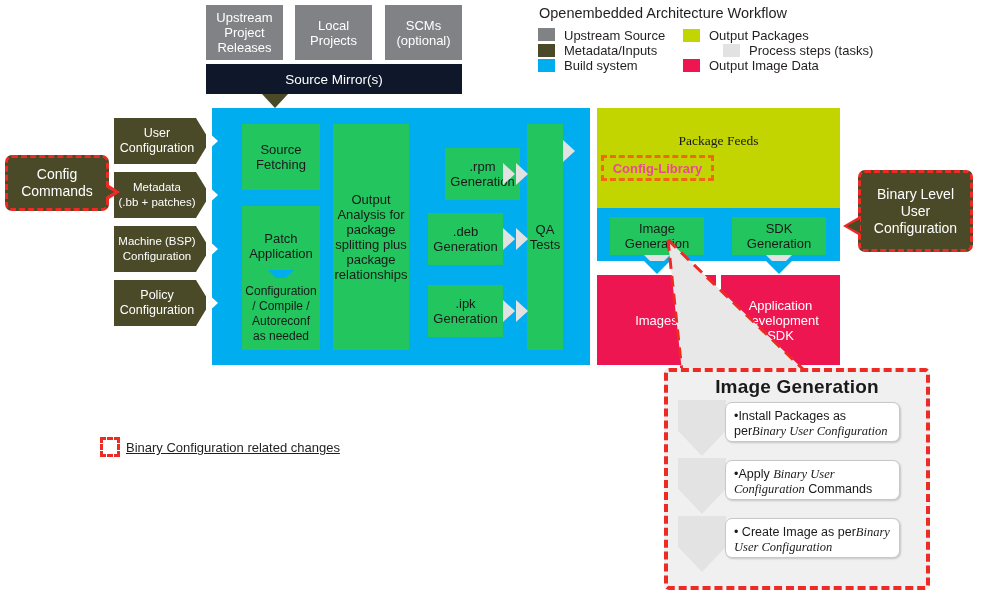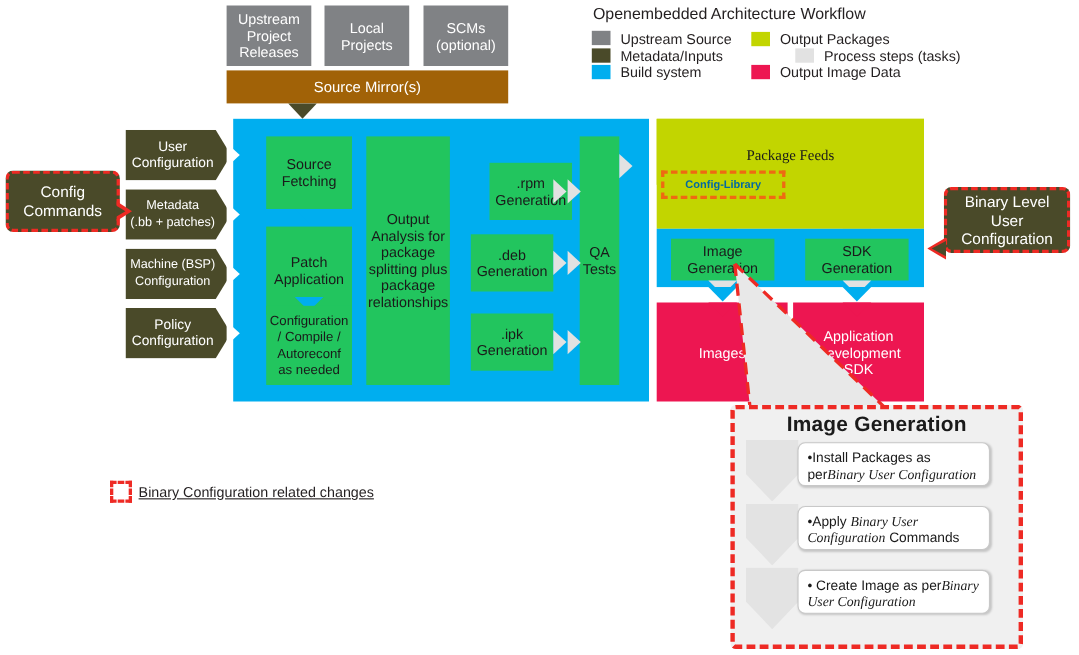--- a/index.html
+++ b/index.html
@@ -3,21 +3,21 @@
 <meta charset="utf-8">
 <style>
   html,body{margin:0;padding:0;background:#ffffff;}
   body{width:981px;height:595px;position:relative;overflow:hidden;
        font-family:"Liberation Sans","DejaVu Sans",sans-serif;}
   .abs{position:absolute;}
   .ctr{display:flex;align-items:center;justify-content:center;text-align:center;}
 
   
   .grey-src{background:#808285;color:#ffffff;font-size:13px;line-height:15px;}
-  .olive{background:#a16207;color:#ffffff;font-size:13px;line-height:15px;}
+  .olive{background:#0f172a;color:#ffffff;font-size:13px;line-height:15px;}
   .proc{background:#22c55e;color:#1a1a1a;font-size:13px;line-height:15px;}
   .bluebg{background:#00aeef;}
   .greenbg{background:#c2d500;}
   .pinkbg{background:#ed1651;color:#ffffff;font-size:13px;line-height:15px;}
 
   
   .notch-down{
     position:absolute;width:0;height:0;border-left:13px solid transparent;
     border-right:13px solid transparent;border-top:13px solid #ffffff;
   }
@@ -223,41 +223,41 @@
 
 <div class="arrow-r arrow-r-grey" style="left:563px;top:140px;"></div>
 <div class="arrow-r arrow-r-blue" style="left:578px;top:140px;"></div>
 
 <div class="abs greenbg" style="left:597px;top:108px;width:243px;height:60px;"></div>
 <div class="abs greenbg" style="left:597px;top:108px;width:243px;height:100px;"></div>
 <div class="abs ctr" style="left:597px;top:132px;width:243px;height:18px;font-size:13.5px;color:#1a1a1a;font-family:Liberation Serif, serif;">
   <span>Package Feeds</span>
 </div>
 <div class="abs dash-hl ctr" style="left:601px;top:155px;width:113px;height:26px;">
-  <span style="font-size:10px;font-weight:bold;color:#0369a1;">Config-Library</span>
+  <span style="font-size:13px;font-weight:bold;color:#ec4899;">Config-Library</span>
 </div>
 
 <div class="notch-down notch-down-green" style="left:644px;top:208px;"></div>
 <div class="notch-down notch-down-green" style="left:766px;top:208px;"></div>
 
 <div class="abs bluebg" style="left:597px;top:208px;width:243px;height:53px;"></div>
 <div class="abs proc ctr" style="left:610px;top:217px;width:94px;height:38px;">
   <span style="white-space:pre-line">Image
 Generation</span>
 </div>
 <div class="abs proc ctr" style="left:732px;top:217px;width:94px;height:38px;">
   <span style="white-space:pre-line">SDK
 Generation</span>
 </div>
 <div class="notch-down notch-down-grey" style="left:644px;top:255px;"></div>
 <div class="notch-down notch-down-grey" style="left:766px;top:255px;"></div>
 <div class="notch-down notch-down-blue" style="left:644px;top:261px;"></div>
 <div class="notch-down notch-down-blue" style="left:766px;top:261px;"></div>
 
-<div class="abs callout ctr" style="left:858px;top:170px;width:115px;height:60px;">
+<div class="abs callout ctr" style="left:858px;top:170px;width:115px;height:82px;">
   <span style="white-space:pre-line">Binary Level
 User
 Configuration</span>
 </div>
 <div class="abs" style="left:843px;top:216px;width:0;height:0;border-top:10px solid transparent;border-bottom:10px solid transparent;border-right:17px solid #ee2a24;"></div>
 <div class="abs" style="left:847px;top:219px;width:0;height:0;border-top:7px solid transparent;border-bottom:7px solid transparent;border-right:13px solid #4a4a29;"></div>
 
 <div class="abs pinkbg ctr" style="left:597px;top:275px;width:119px;height:90px;">
   <span style="white-space:pre-line">Images</span>
 </div>

